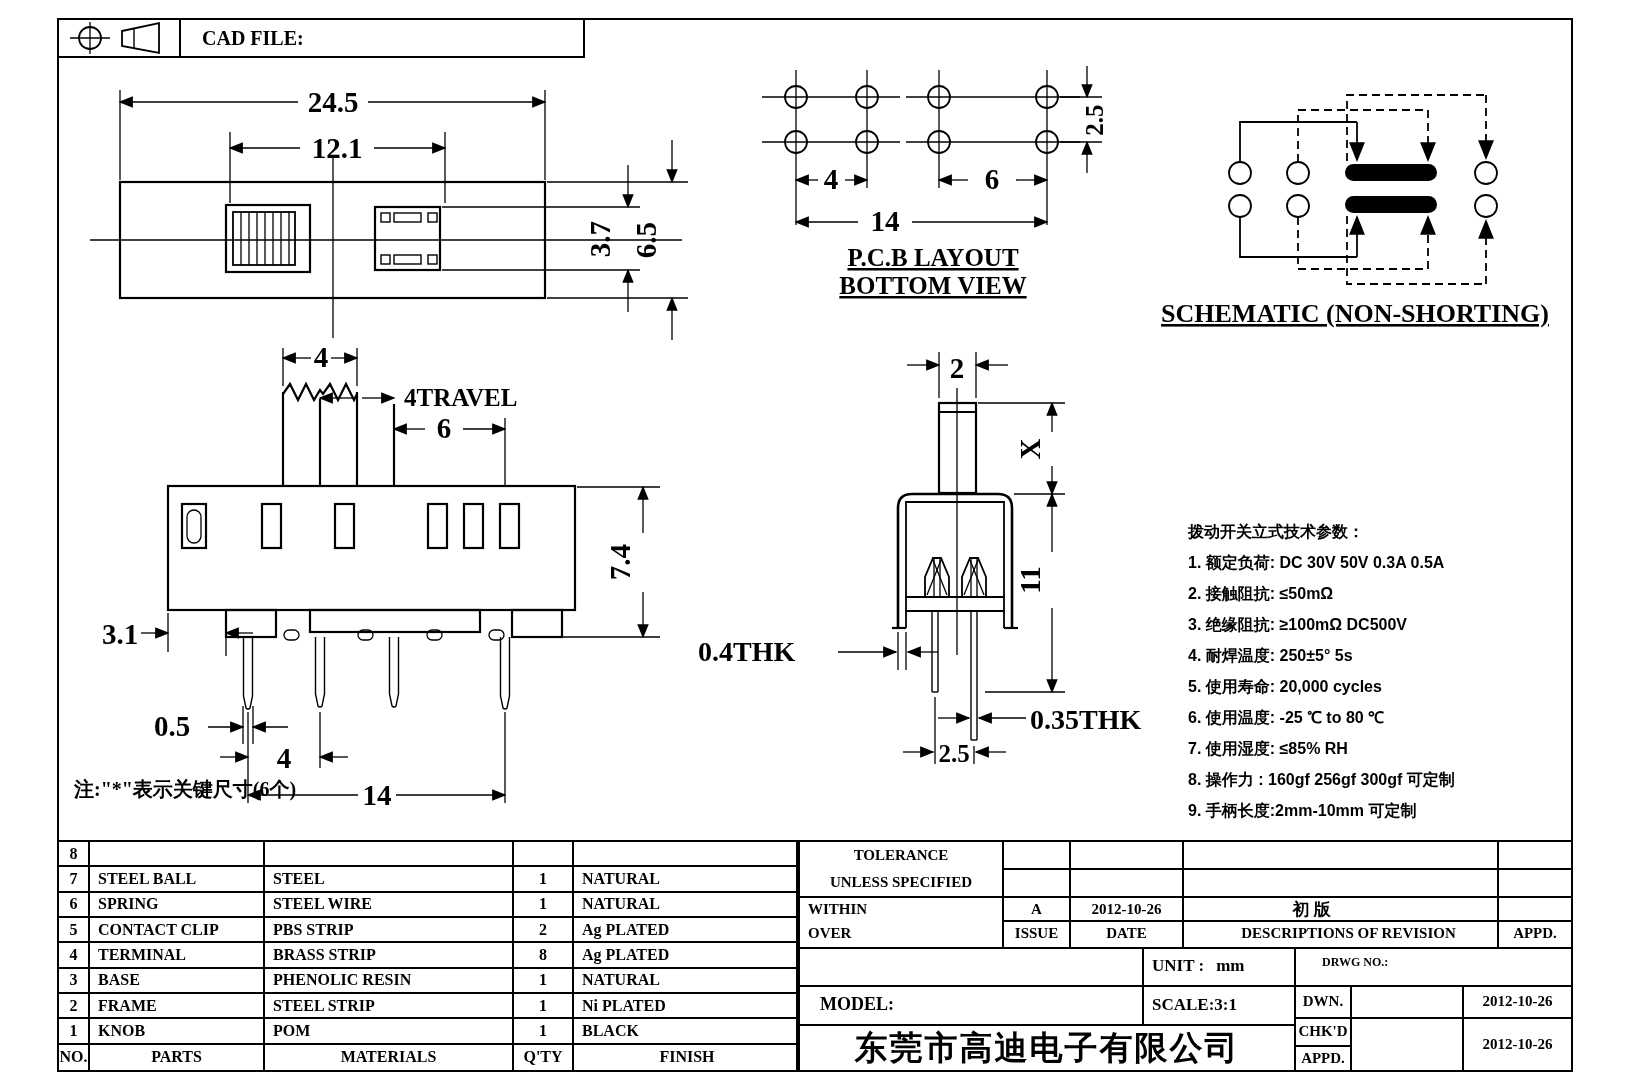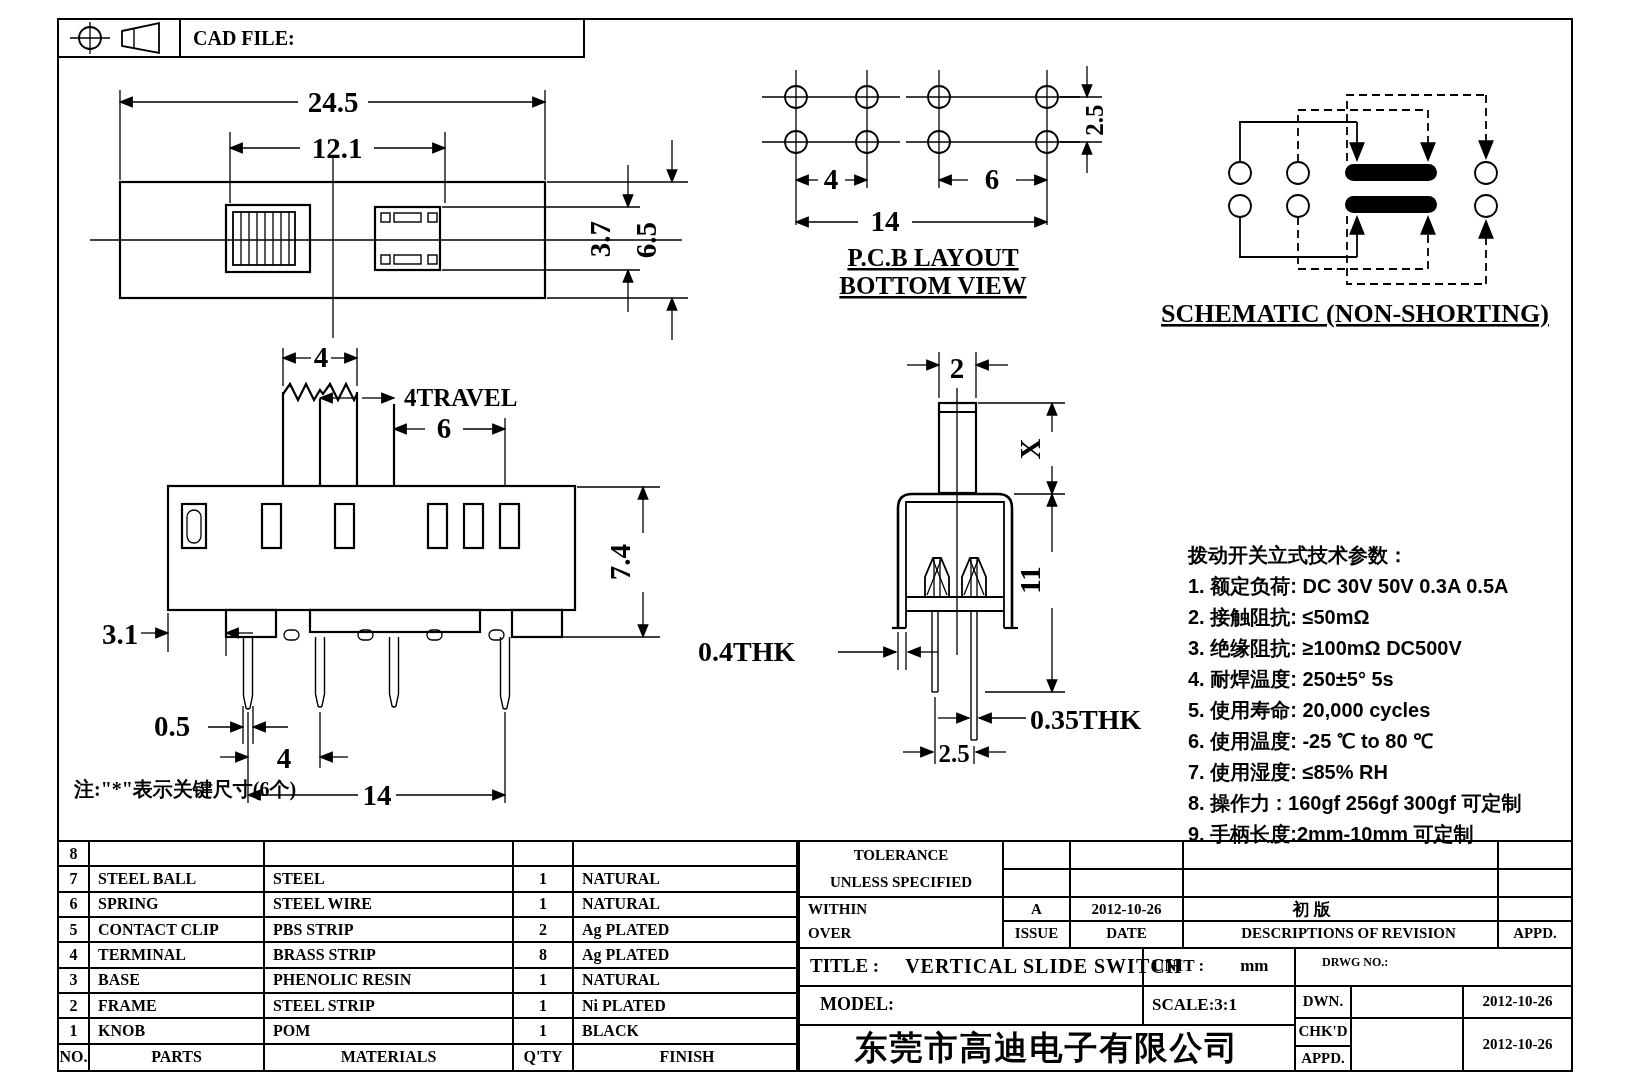--- a/index.html
+++ b/index.html
@@ -23,26 +23,26 @@
     grid-template-columns:31px 175px 249px 60px 226px;grid-template-rows:repeat(9,1fr);
     border:2px solid #000;box-sizing:border-box;}
   .pc{border-right:2px solid #000;border-bottom:2px solid #000;display:flex;align-items:center;
       font-weight:bold;font-size:16px;white-space:nowrap;overflow:hidden;}
   .pc.cen{justify-content:center;}
   .pc.pad{padding-left:8px;}
   .pc.nr{border-right:none;}
   .pc.nb{border-bottom:none;}
   .rblock{position:absolute;left:798px;top:840px;width:775px;height:232px;border:2px solid #000000;box-sizing:border-box;}
   .tech{position:absolute;left:1188px;top:516px;width:395px;font-family:"Liberation Sans",sans-serif;
-        font-weight:bold;font-size:20px;line-height:31px;white-space:nowrap;margin-top:24px;}
+        font-weight:bold;font-size:16px;line-height:31px;white-space:nowrap;}
   .note{position:absolute;left:74px;top:776px;font-weight:bold;font-size:20px;}
   .frame{position:absolute;left:57px;top:18px;width:1516px;height:1054px;border:2.5px solid #000;box-sizing:border-box;}
   .cadbox{position:absolute;left:57px;top:18px;width:528px;height:40px;border:2px solid #000;box-sizing:border-box;display:flex;}
   .cadsym{width:120px;border-right:2px solid #000;position:relative;}
-  .cadlbl{flex:1;display:flex;align-items:center;padding-left:12px;font-weight:bold;font-size:20px;}
+  .cadlbl{flex:1;display:flex;align-items:center;padding-left:21px;font-weight:bold;font-size:20px;}
   .company{font-family:"Liberation Sans",sans-serif;}
 </style>
 </head>
 <body>
 
 <div id="canvas">
 
   <div class="frame"></div>
 
   <div class="cadbox">
@@ -395,25 +395,21 @@
     <div class="cell" style="left:8px;top:80px;width:150px;height:23px">OVER</div>
 
     <div class="cell ctr" style="left:204px;top:56px;width:65px;height:22px">A</div>
     <div class="cell ctr" style="left:204px;top:80px;width:65px;height:23px">ISSUE</div>
     <div class="cell ctr" style="left:271px;top:56px;width:111px;height:22px">2012-10-26</div>
     <div class="cell ctr" style="left:271px;top:80px;width:111px;height:23px">DATE</div>
     <div class="cell ctr" style="left:384px;top:56px;width:255px;height:22px;font-size:17px">初  版</div>
     <div class="cell ctr" style="left:384px;top:80px;width:329px;height:23px">DESCRIPTIONS OF REVISION</div>
     <div class="cell ctr" style="left:699px;top:80px;width:72px;height:23px">APPD.</div>
 
-    <div class="cell" style="left:10px;top:107px;width:330px;height:34px;gap:26px;font-size:19px">
-      <span>TITLE :</span>
-      <span style="font-size:20px;letter-spacing:1px">VERTICAL SLIDE SWITCH</span>
-    </div>
-    <div class="cell" style="left:352px;top:107px;width:140px;height:34px;gap:36px;font-size:17px">
+    <div class="cell" style="left:352px;top:107px;width:140px;height:34px;gap:12px;font-size:17px">
       <span>UNIT :</span>
       <span>mm</span>
     </div>
     <div class="cell" style="left:522px;top:105px;width:260px;height:30px;font-size:12px">DRWG NO.:</div>
 
     <div class="cell" style="left:20px;top:145px;width:330px;height:35px;font-size:18px">MODEL:</div>
     <div class="cell" style="left:352px;top:145px;width:140px;height:35px;font-size:17px">
       <span>SCALE:</span>
       <span>3:1</span>
     </div>

